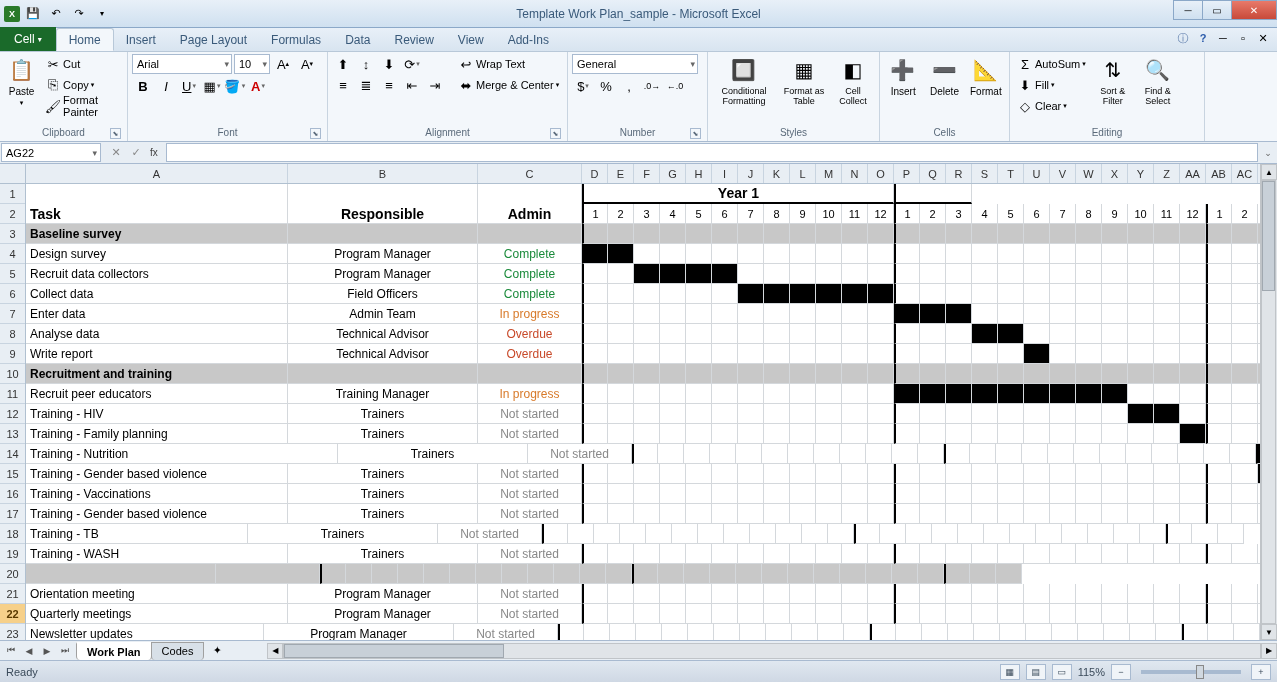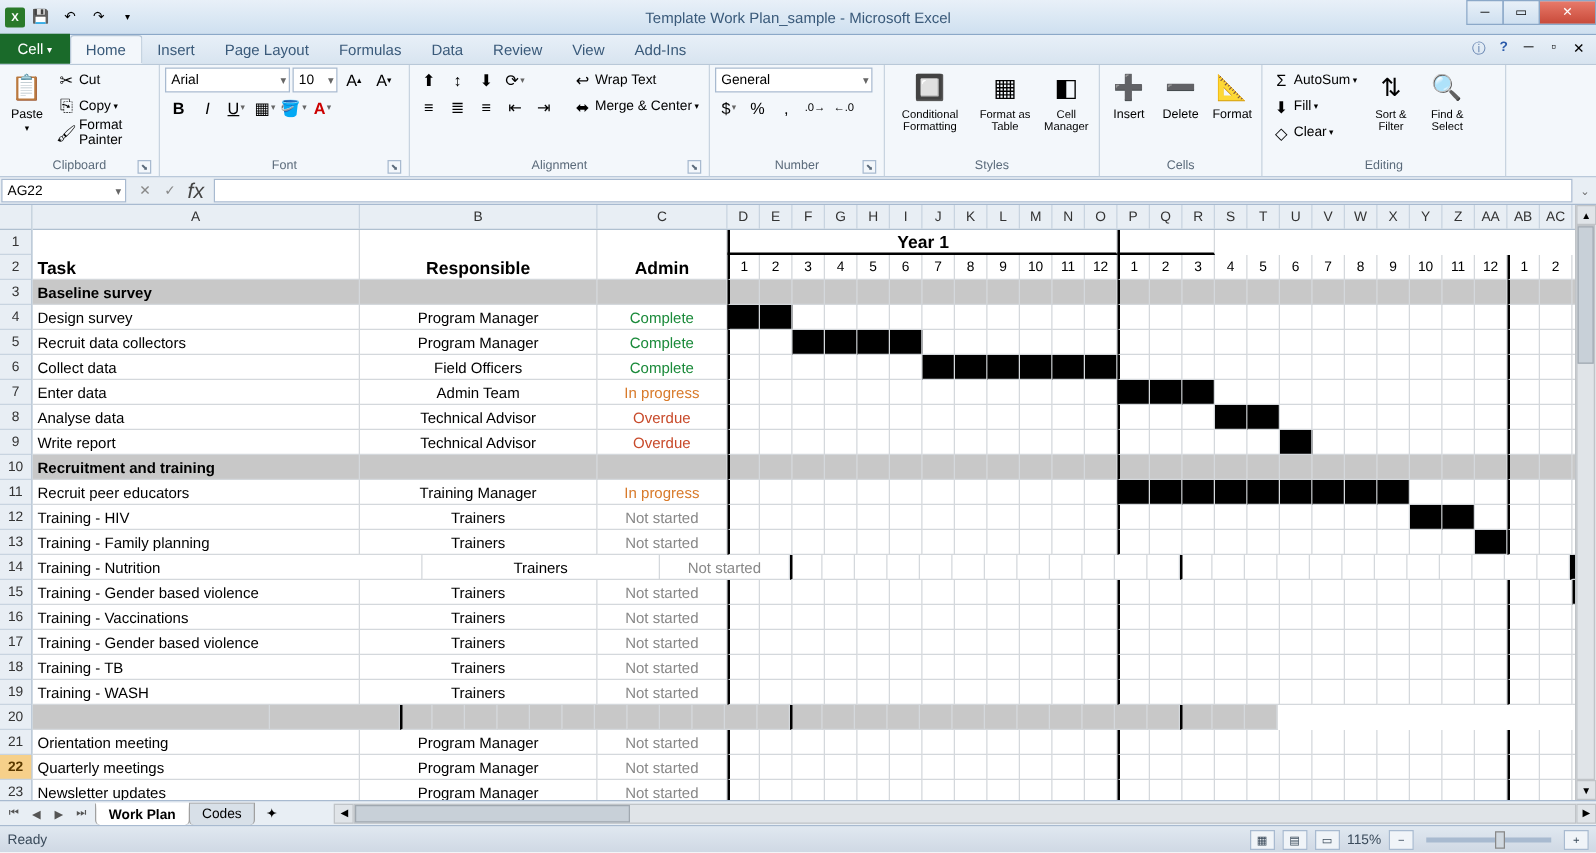--- a/index.html
+++ b/index.html
@@ -39,21 +39,21 @@
 .btnrow { display: flex; gap: 1px; }
 .rb { width: 22px; height: 20px; display: flex; align-items: center; justify-content: center; cursor: pointer; font-size: 13px; border: 1px solid transparent; }
 .rb .dd { font-size: 7px; margin-left: 1px; color: #666; }
 
 
 .fbar { height: 22px; border-bottom: 1px solid #a8bad0; display: flex; align-items: stretch; background: #e8eef4; }
 .namebox { width: 100px; border: 1px solid #a8bad0; background: #fff; margin: 1px; display: flex; align-items: center; padding: 0 4px; position: relative; font-size: 11px; }
 .namebox::after { content: "▾"; position: absolute; right: 3px; font-size: 9px; color: #666; }
 .fx-btns { display: flex; align-items: center; padding: 0 4px; }
 .fx-btn { width: 20px; height: 18px; display: flex; align-items: center; justify-content: center; color: #888; cursor: pointer; font-size: 11px; }
-.fx-label { font-style: italic; font-size: 17px; color: #444; padding: 0 4px; }
+.fx-label { font-size: 10px; color: #444; padding: 0 4px; }
 .formula-input { flex: 1; border: 1px solid #a8bad0; background: #fff; margin: 1px 1px 1px 0; padding: 0 4px; }
 .fbar-expand { width: 18px; display: flex; align-items: center; justify-content: center; font-size: 9px; color: #666; cursor: pointer; }
 
 
 .grid-area { position: absolute; top: 164px; left: 0; right: 0; bottom: 42px; overflow: hidden; display: flex; }
 .rowhdrs { width: 26px; background: #e8eef4; border-right: 1px solid #b0c0d0; }
 .selectall { height: 20px; border-bottom: 1px solid #b0c0d0; background: #e8eef4; cursor: pointer; }
 .rowhdr { height: 20px; border-bottom: 1px solid #c8d4e0; display: flex; align-items: center; justify-content: center; font-size: 11px; color: #333; cursor: pointer; }
 .rowhdr.active { background: #f6d08a; color: #5a3a00; font-weight: bold; }
 .grid-right { flex: 1; overflow: hidden; position: relative; }
@@ -249,21 +249,21 @@
       <div class="big-btn" style="width:64px;">
           <div class="big-ico">🔲</div>
           <span style="font-size:9px;text-align:center;">Conditional Formatting</span>
         </div>
       <div class="big-btn" style="width:50px;">
           <div class="big-ico">▦</div>
           <span style="font-size:9px;text-align:center;">Format as Table</span>
         </div>
       <div class="big-btn" style="width:42px;">
           <div class="big-ico">◧</div>
-          <span style="font-size:9px;text-align:center;">Cell Manager</span>
+          <span style="font-size:9px;text-align:center;">Cell Collect</span>
         </div>
     </div>
     <div class="rgroup-label"><span>Styles</span></div>
   </div>
 
   <div class="rgroup" style="width:130px;">
     <div class="rgroup-body">
       <div class="big-btn">
           <div class="big-ico">➕</div>
           <span>Insert</span>
@@ -899,21 +899,21 @@
           <div class="cell" style="width: 26px;"></div>
           <div class="cell" style="width: 26px;"></div>
           <div class="cell" style="width: 26px;"></div>
           <div class="cell" style="width: 26px;"></div>
           <div class="cell" style="width: 26px;"></div>
           <div class="cell thick-l" style="width: 26px;"></div>
           <div class="cell" style="width: 26px;"></div>
           <div class="cell" style="width: 26px;"></div>
         </div>
         <div class="row">
-          <div class="cell" style="width: 262px;">Training - TB</div>
+          <div class="cell" style="width: 222px;">Training - TB</div>
           <div class="cell c" style="width: 190px;">Trainers</div>
           <div class="cell c status-notstarted" style="width: 104px;">Not started</div>
           <div class="cell thick-l" style="width: 26px;"></div>
           <div class="cell" style="width: 26px;"></div>
           <div class="cell" style="width: 26px;"></div>
           <div class="cell" style="width: 26px;"></div>
           <div class="cell" style="width: 26px;"></div>
           <div class="cell" style="width: 26px;"></div>
           <div class="cell" style="width: 26px;"></div>
           <div class="cell" style="width: 26px;"></div>
@@ -1058,21 +1058,21 @@
           <div class="cell" style="width: 26px;"></div>
           <div class="cell" style="width: 26px;"></div>
           <div class="cell" style="width: 26px;"></div>
           <div class="cell" style="width: 26px;"></div>
           <div class="cell" style="width: 26px;"></div>
           <div class="cell thick-l" style="width: 26px;"></div>
           <div class="cell" style="width: 26px;"></div>
           <div class="cell" style="width: 26px;"></div>
         </div>
         <div class="row">
-          <div class="cell" style="width: 262px;">Newsletter updates</div>
+          <div class="cell" style="width: 238px;">Newsletter updates</div>
           <div class="cell c" style="width: 190px;">Program Manager</div>
           <div class="cell c status-notstarted" style="width: 104px;">Not started</div>
           <div class="cell thick-l" style="width: 26px;"></div>
           <div class="cell" style="width: 26px;"></div>
           <div class="cell" style="width: 26px;"></div>
           <div class="cell" style="width: 26px;"></div>
           <div class="cell" style="width: 26px;"></div>
           <div class="cell" style="width: 26px;"></div>
           <div class="cell" style="width: 26px;"></div>
           <div class="cell" style="width: 26px;"></div>

